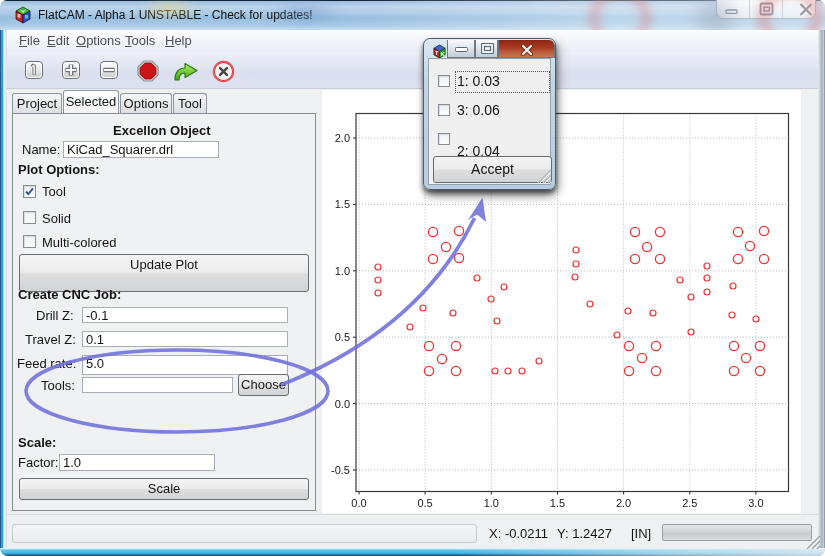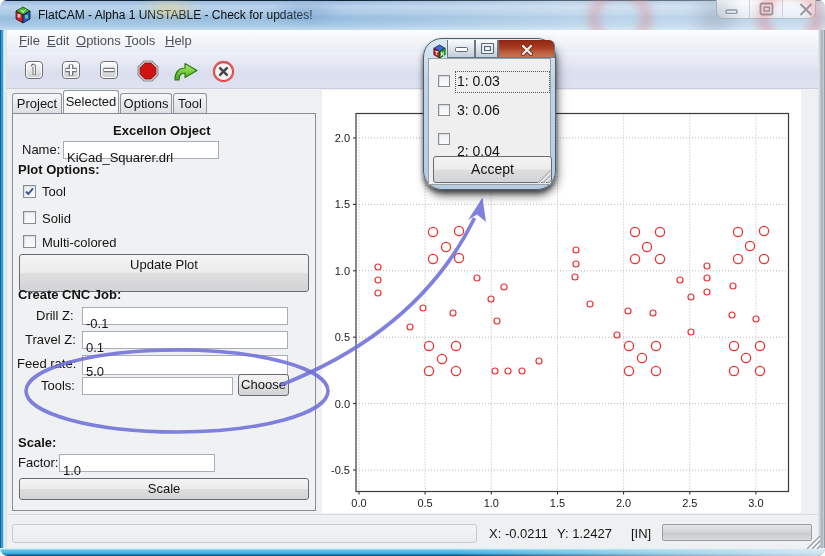--- a/index.html
+++ b/index.html
@@ -29,33 +29,33 @@
 #toolbar{position:absolute;left:7px;top:52px;width:811px;height:37px;
  background:linear-gradient(180deg,#edeff9 0,#e2e6f2 40%,#dadeee 60%,#dee2f0 100%);border-bottom:1px solid #c9cedb}
 
 .tab{position:absolute;font-size:13px;color:#15171a;text-align:center;
  border:1px solid #8e959e;border-bottom:none;border-radius:3px 3px 0 0;
  background:linear-gradient(180deg,#f6f7f8,#dcdee1);line-height:19px}
 #tabsel{background:linear-gradient(180deg,#ffffff,#f2f3f4);line-height:22px}
 #panel{position:absolute;left:12px;top:113px;width:304px;height:398px;border:1px solid #878e96;background:#f0f1f2}
 .lb{position:absolute;font-size:13px;color:#141414;white-space:nowrap}
 .bold{font-weight:bold}
-.inp{position:absolute;border:1px solid #a9aeb6;background:#fff;font-size:13px;color:#141414;padding:8px 3px;line-height:15px}
+.inp{position:absolute;border:1px solid #a9aeb6;background:#fff;font-size:13px;color:#141414;padding:0 3px;line-height:15px}
 .btn{position:absolute;border:1px solid #676c72;border-radius:3px;
  background:linear-gradient(180deg,#f4f4f4 0,#ececec 48%,#dedede 52%,#d2d3d5 100%);
  font-size:13px;color:#141414;text-align:center}
 .cb{position:absolute;width:13px;height:13px;border:1px solid #878d94;background:linear-gradient(180deg,#eef0f2,#fbfcfd);box-shadow:inset 1px 1px 1px rgba(0,0,0,.10)}
 
 #status{position:absolute;left:7px;top:514px;width:811px;height:34px;background:#eef0f1;border-top:1px solid #d7dbde}
 #stpanel{position:absolute;left:5px;top:9px;width:465px;height:19px;border:1px solid #c6cbd0;border-radius:3px;
  background:linear-gradient(180deg,#f4f5f6,#e9ebec)}
 #stprog{position:absolute;left:655px;top:9px;width:150px;height:17px;border:1px solid #989ea4;border-radius:2px;
  background:linear-gradient(180deg,#e3e5e7 0,#d3d6d9 45%,#c9cccf 55%,#d8dadd 100%)}
 
-#dlg{position:absolute;left:423px;top:38px;width:133px;height:152px;border-radius:19px;
+#dlg{position:absolute;left:423px;top:38px;width:133px;height:152px;border-radius:7px;
  background:linear-gradient(180deg,#dce9f4,#bfd4e6 30%,#b5cce2);border:1px solid #4f5d6a;
  box-shadow:0 3px 4px rgba(20,20,20,.55),0 8px 10px -2px rgba(35,35,35,.45),5px 4px 10px -1px rgba(60,60,60,.32)}
 #dlgbody{position:absolute;left:4px;top:19px;width:123px;height:127px;background:#efefef;border:1px solid #98a0a8}
 .dseg{position:absolute;top:1px;height:18px;border:1px solid #6b7884;border-top:none;
  background:linear-gradient(180deg,#f8fafc,#c3cedb)}
 </style></head><body>
 <div id="win">
 
   <div id="titlebar">
     <div class="blob" style="left:138px;top:0px;width:62px;height:18px;background:radial-gradient(ellipse at center,rgba(240,214,120,.75),rgba(240,214,120,0) 70%)"></div>

